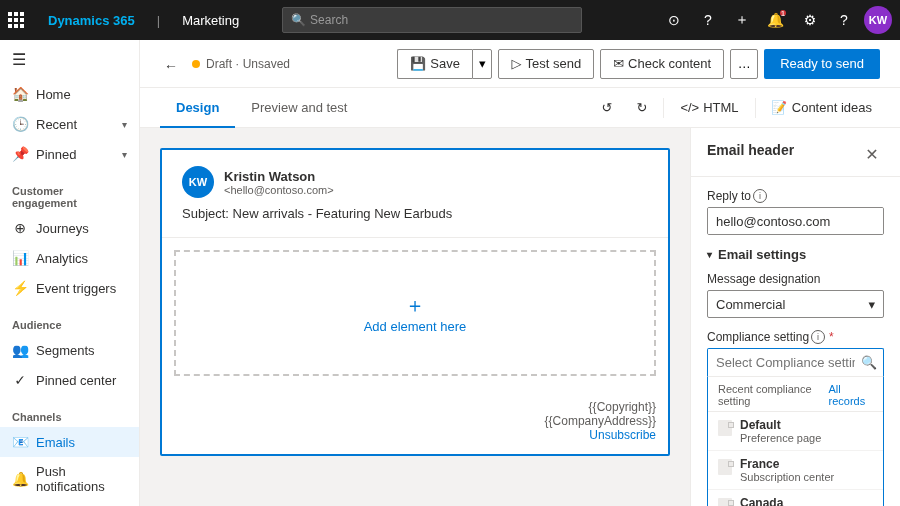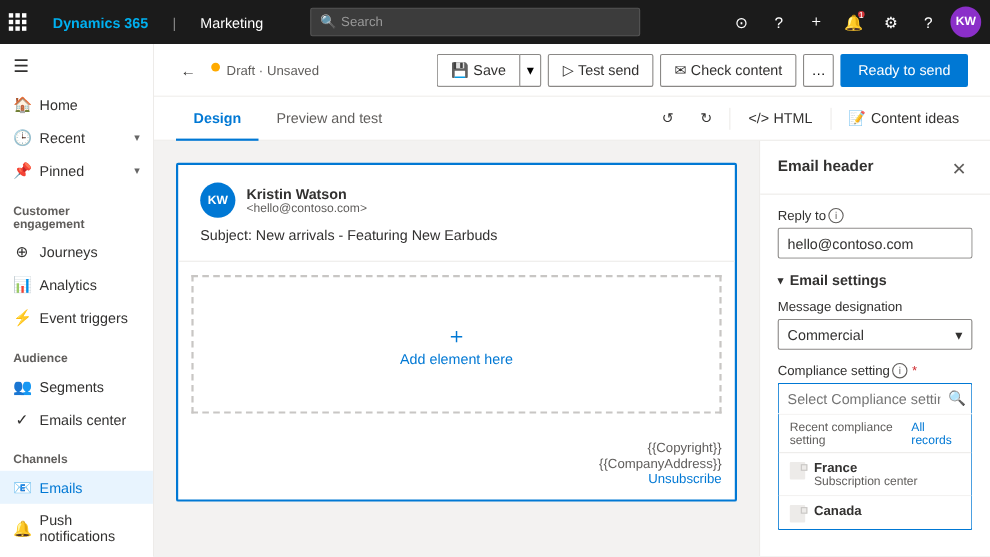--- a/index.html
+++ b/index.html
@@ -172,20 +172,21 @@
       font-size: 14px;
       padding: 4px;
     }
     .page-title {
       font-size: 18px;
       font-weight: 600;
       color: #323130;
     }
     .page-status {
       display: flex;
+      align-items: center;
       gap: 6px;
       font-size: 12px;
       color: #605e5c;
     }
     .status-dot {
       width: 8px;
       height: 8px;
       background: #ffaa00;
       border-radius: 50%;
     }
@@ -608,21 +609,21 @@
       <span>Event triggers</span>
     </div>
     <div class="sidebar-divider"></div>
     <div class="sidebar-section-header">Audience</div>
     <div class="sidebar-item">
       <span class="item-icon">👥</span>
       <span>Segments</span>
     </div>
     <div class="sidebar-item">
       <span class="item-icon">✓</span>
-      <span>Emails center</span>
+      <span>Pinned center</span>
     </div>
     <div class="sidebar-divider"></div>
     <div class="sidebar-section-header">Channels</div>
     <div class="sidebar-item active">
       <span class="item-icon" style="color:#0078d4;">📧</span>
       <span>Emails</span>
     </div>
     <div class="sidebar-item">
       <span class="item-icon">🔔</span>
       <span>Push notifications</span>
@@ -754,20 +755,27 @@
           </div>
 
           <div class="compliance-dropdown">
             <div class="dropdown-header">
               <span>Recent compliance setting</span>
               <span class="all-records">All records</span>
             </div>
             <div class="compliance-item">
               <div class="compliance-item-icon"></div>
               <div class="compliance-item-text">
+                <div class="item-name">Default</div>
+                <div class="item-sub">Preference page</div>
+              </div>
+            </div>
+            <div class="compliance-item">
+              <div class="compliance-item-icon"></div>
+              <div class="compliance-item-text">
                 <div class="item-name">France</div>
                 <div class="item-sub">Subscription center</div>
               </div>
             </div>
             <div class="compliance-item">
               <div class="compliance-item-icon"></div>
               <div class="compliance-item-text">
                 <div class="item-name">Canada</div>
 
               </div>

